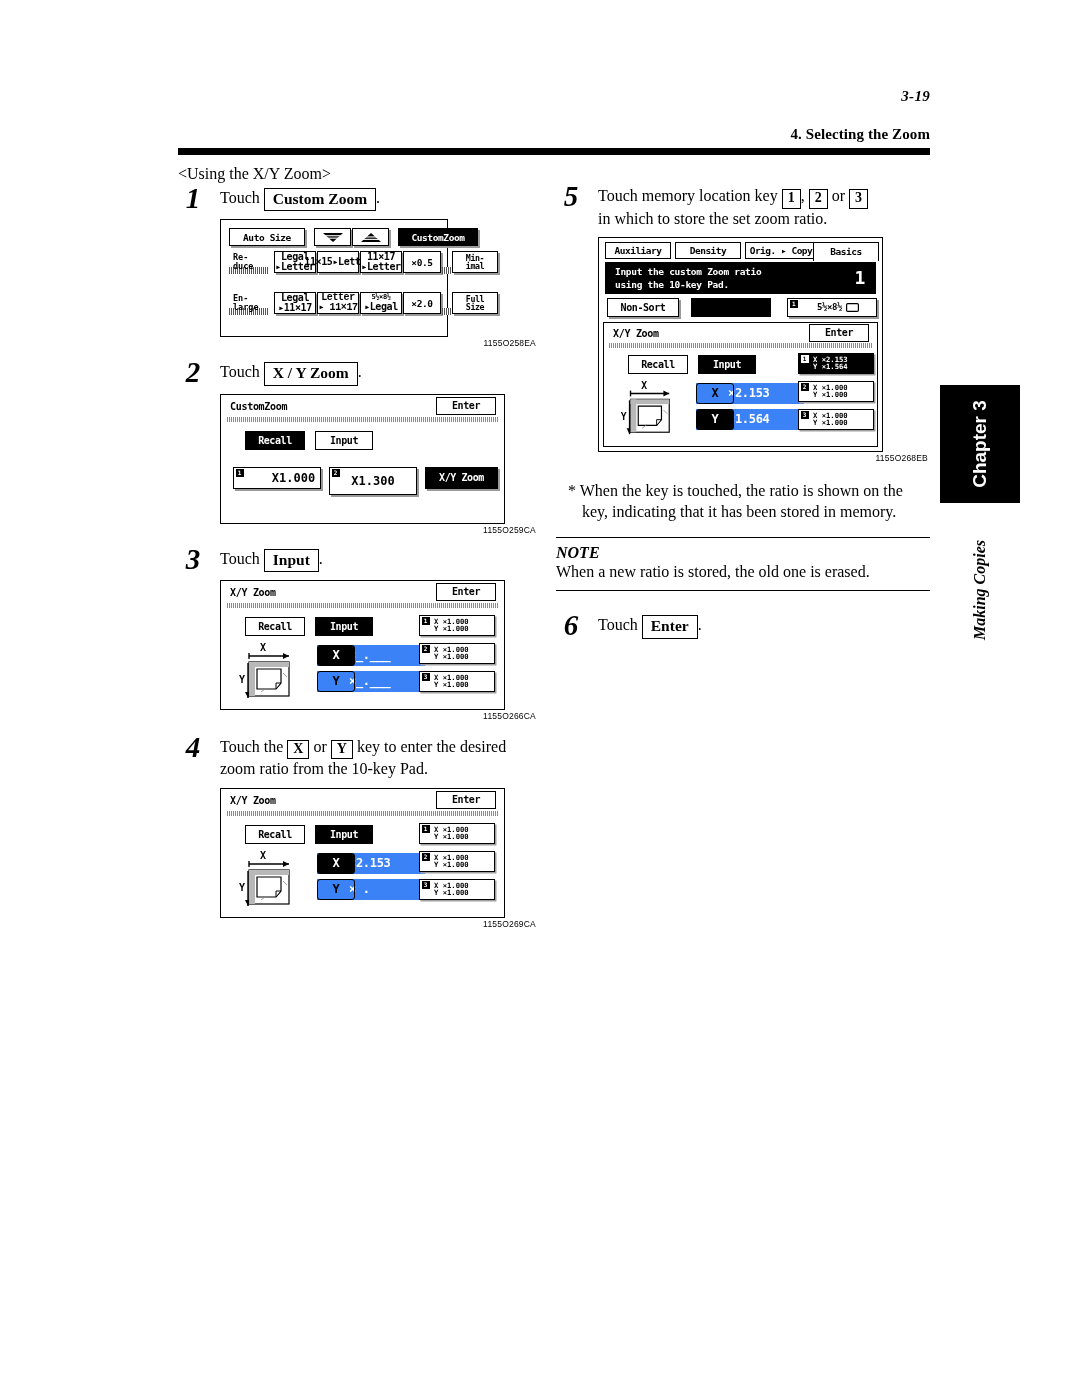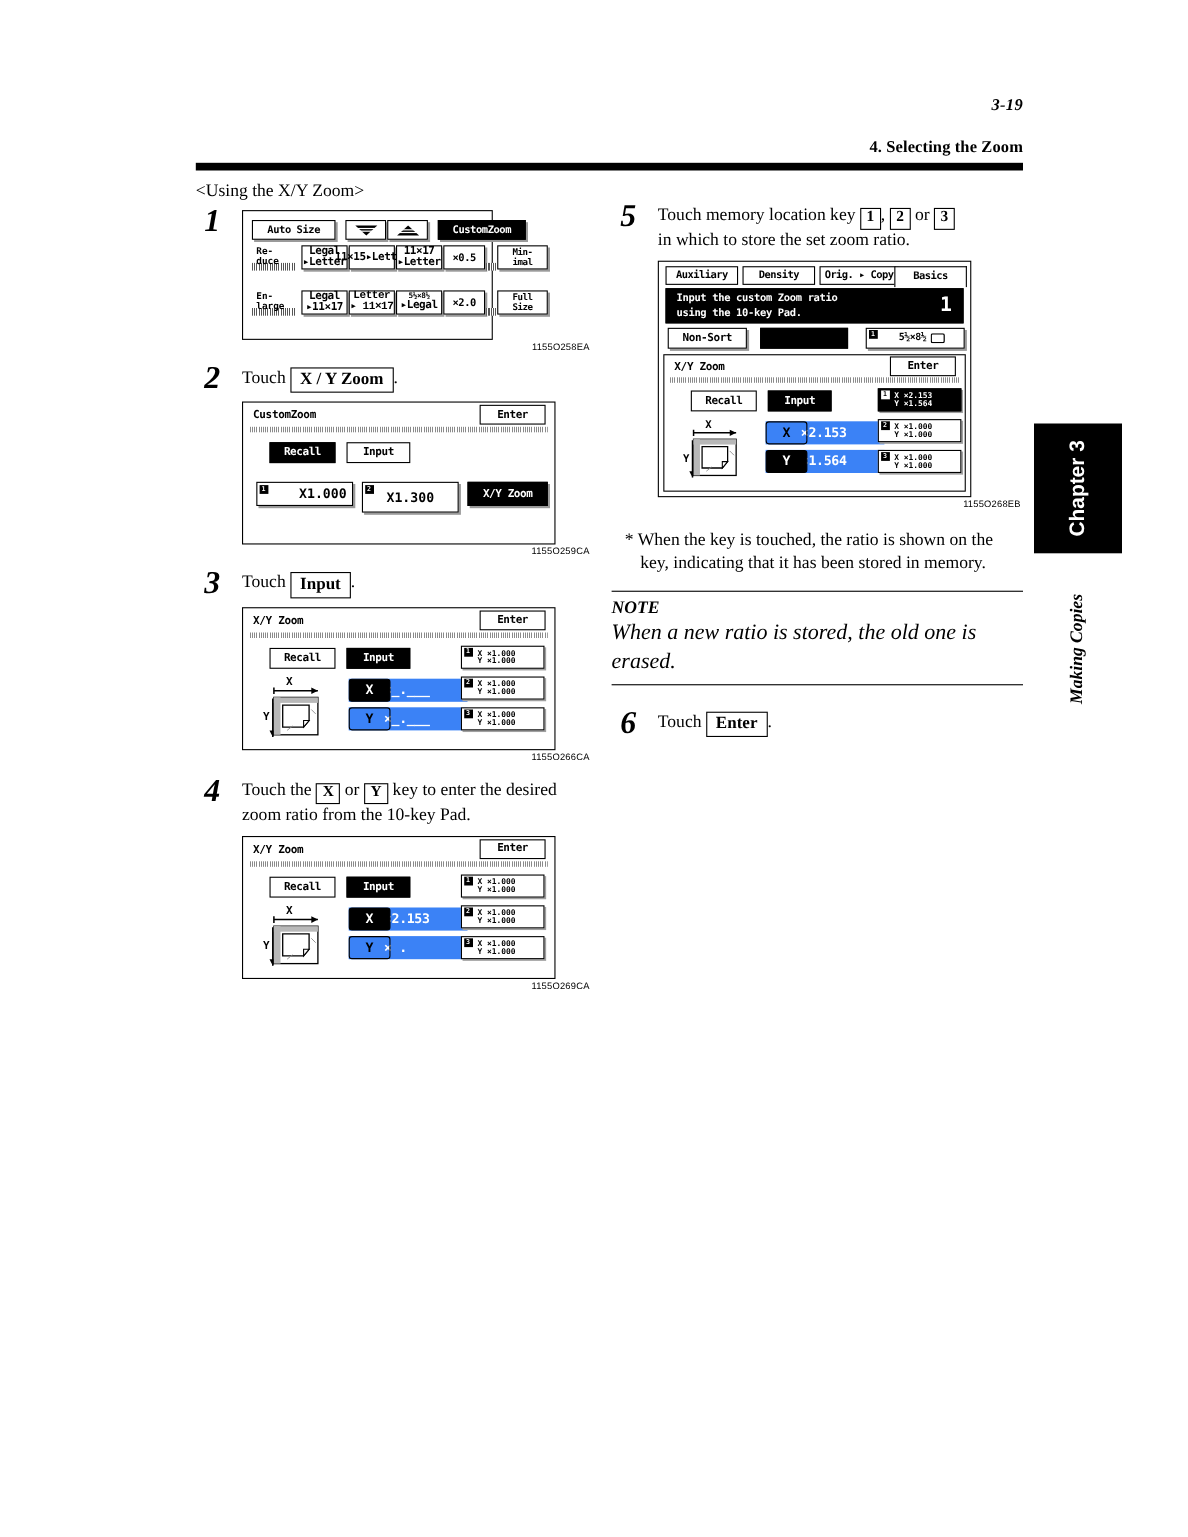--- a/index.html
+++ b/index.html
@@ -78,21 +78,21 @@
   .msgbox{position:absolute;left:6px;right:6px;top:24px;height:32px;background:#000;color:#fff;
           border:1.5px solid #000;box-sizing:border-box;font-family:"DejaVu Sans Mono",monospace;
           font-weight:bold;font-size:9.5px;line-height:1.35;padding:3px 0 0 9px;letter-spacing:-.3px;}
   .msgnum{position:absolute;right:10px;top:6px;font-size:18px;line-height:1;}
   .innerlcd{position:absolute;left:4px;right:4px;top:84px;bottom:4px;border:1.5px solid #000;background:#fff;box-sizing:border-box;}
 
   
   .starnote{margin-left:12px;font-size:16px;line-height:1.3;text-indent:-14px;padding-left:14px;}
   .hr{border:0;border-top:1.5px solid #000;margin:14px 0 6px 0;}
   .noteHd{font-style:italic;font-weight:bold;font-size:16px;}
-  .noteTx{font-style:italic;font-size:20px;line-height:1.3;}
+  .noteTx{font-size:16px;line-height:1.3;}
 
   
   .chaptab{position:absolute;left:940px;top:385px;width:80px;height:118px;background:#000;}
   .chaptab span{position:absolute;left:50%;top:50%;transform:translate(-50%,-50%) rotate(-90deg);
        color:#fff;font-family:"Liberation Sans",sans-serif;font-weight:bold;font-size:19px;white-space:nowrap;}
   .makecopies{position:absolute;left:940px;top:520px;width:80px;height:140px;}
   .makecopies span{position:absolute;left:50%;top:50%;transform:translate(-50%,-50%) rotate(-90deg);
        font-family:"Liberation Serif",serif;font-style:italic;font-weight:bold;font-size:16px;white-space:nowrap;}
 </style>
 </head>
@@ -103,20 +103,24 @@
   <div class="page-num">3-19</div>
   <div class="sect-title">4. Selecting the Zoom</div>
   <div class="rule"></div>
 
   <div class="colL">
 
     <div class="subhead">&lt;Using the X/Y Zoom&gt;</div>
 
     <div class="step">
       <div class="stepnum">1</div>
+      <div class="steptxt">
+        <span>Touch</span>
+        <span class="kbox">Custom Zoom</span><span>.</span>
+      </div>
 
       <div class="fig">
         <div class="lcd f1">
 
           <div class="btn sh b" style="left:8px;top:8px;width:76px;height:18px;">Auto Size</div>
           <div class="btn sh" style="left:93px;top:8px;width:37px;height:18px;">
             <svg width="22" height="11" viewBox="0 0 22 11">
               <polygon points="1,1 21,1 11,10" fill="#000"></polygon>
               <rect x="1" y="3.2" width="20" height="1.1" fill="#fff"></rect>
               <rect x="3.3" y="5.6" width="15.4" height="1.1" fill="#fff"></rect>

